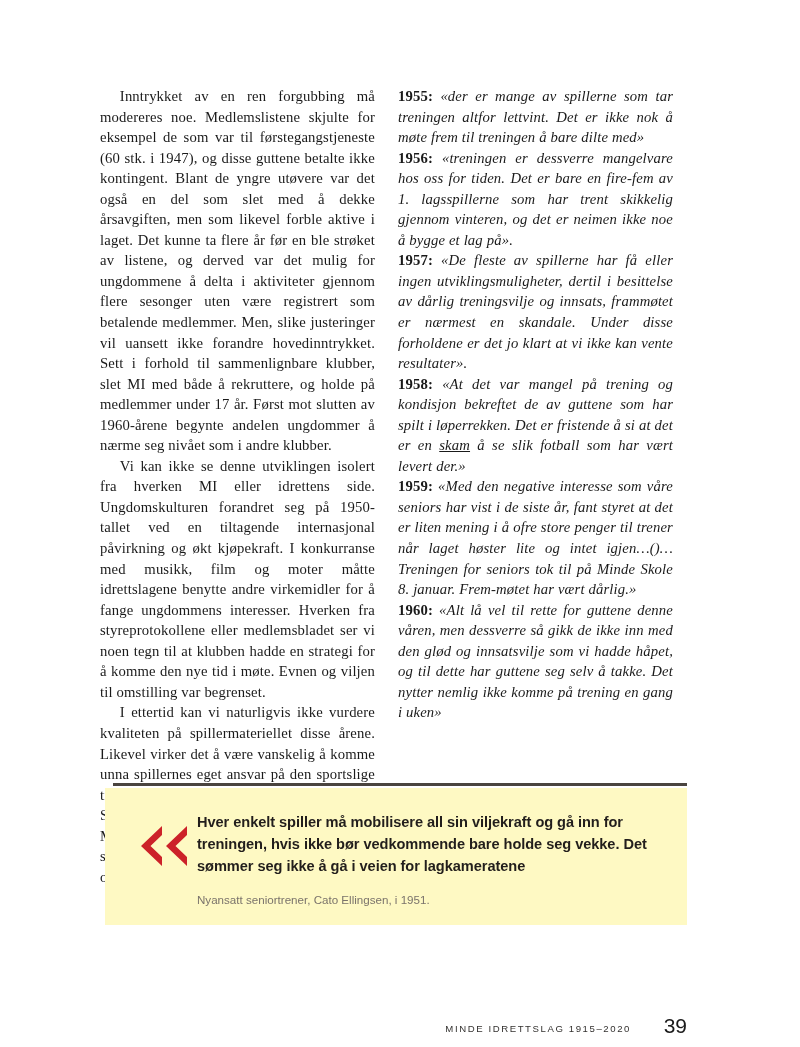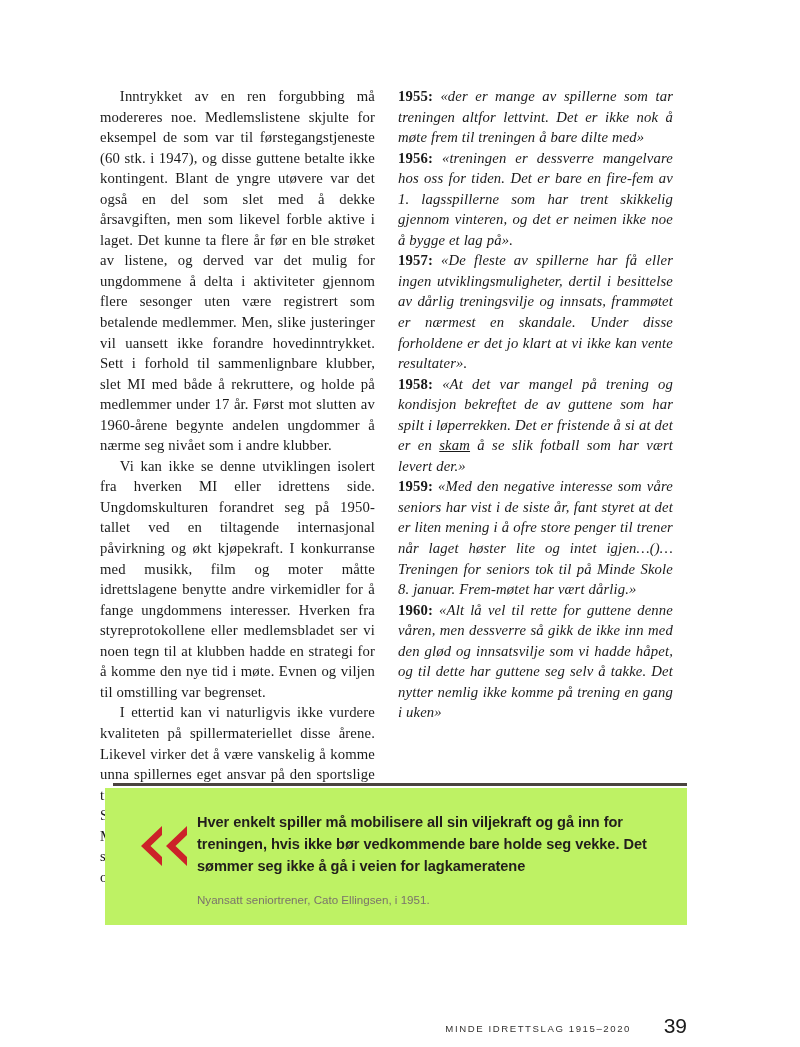--- a/index.html
+++ b/index.html
@@ -72,21 +72,21 @@
     width: 574px;
     height: 2.5px;
     background: #4a443f;
   }
   .quotebox {
     position: absolute;
     left: 105px;
     top: 788px;
     width: 582px;
     height: 137px;
-    background: #bef264;
+    background: #fef9c3;
   }
   .chev {
     position: absolute;
     left: 36px;
     top: 38px;
     width: 46px;
     height: 40px;
   }
   .qb-inner {
     position: absolute;

